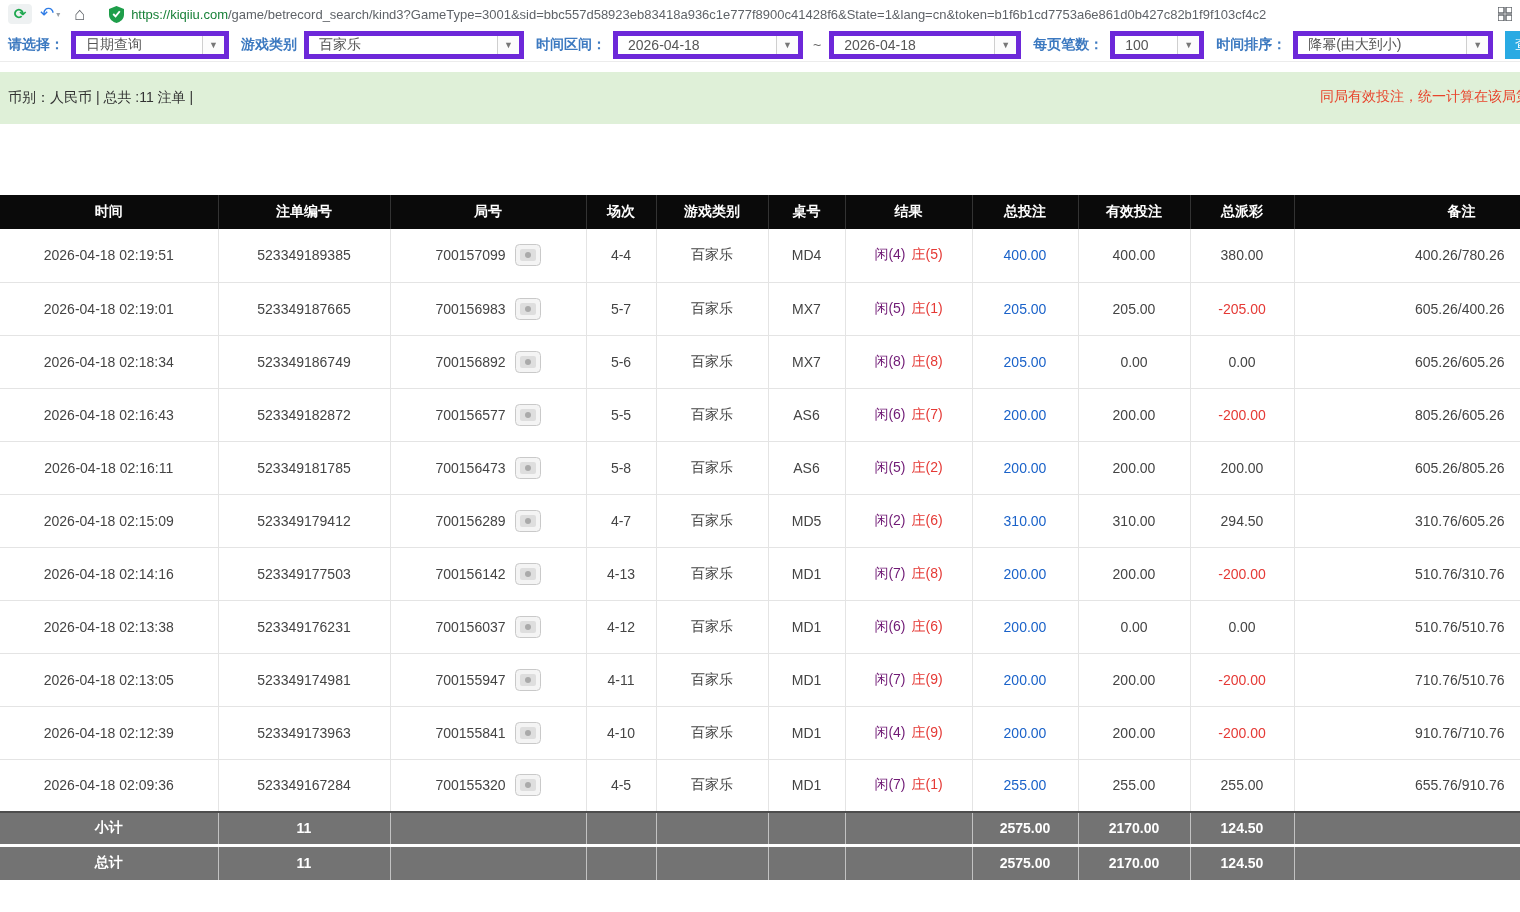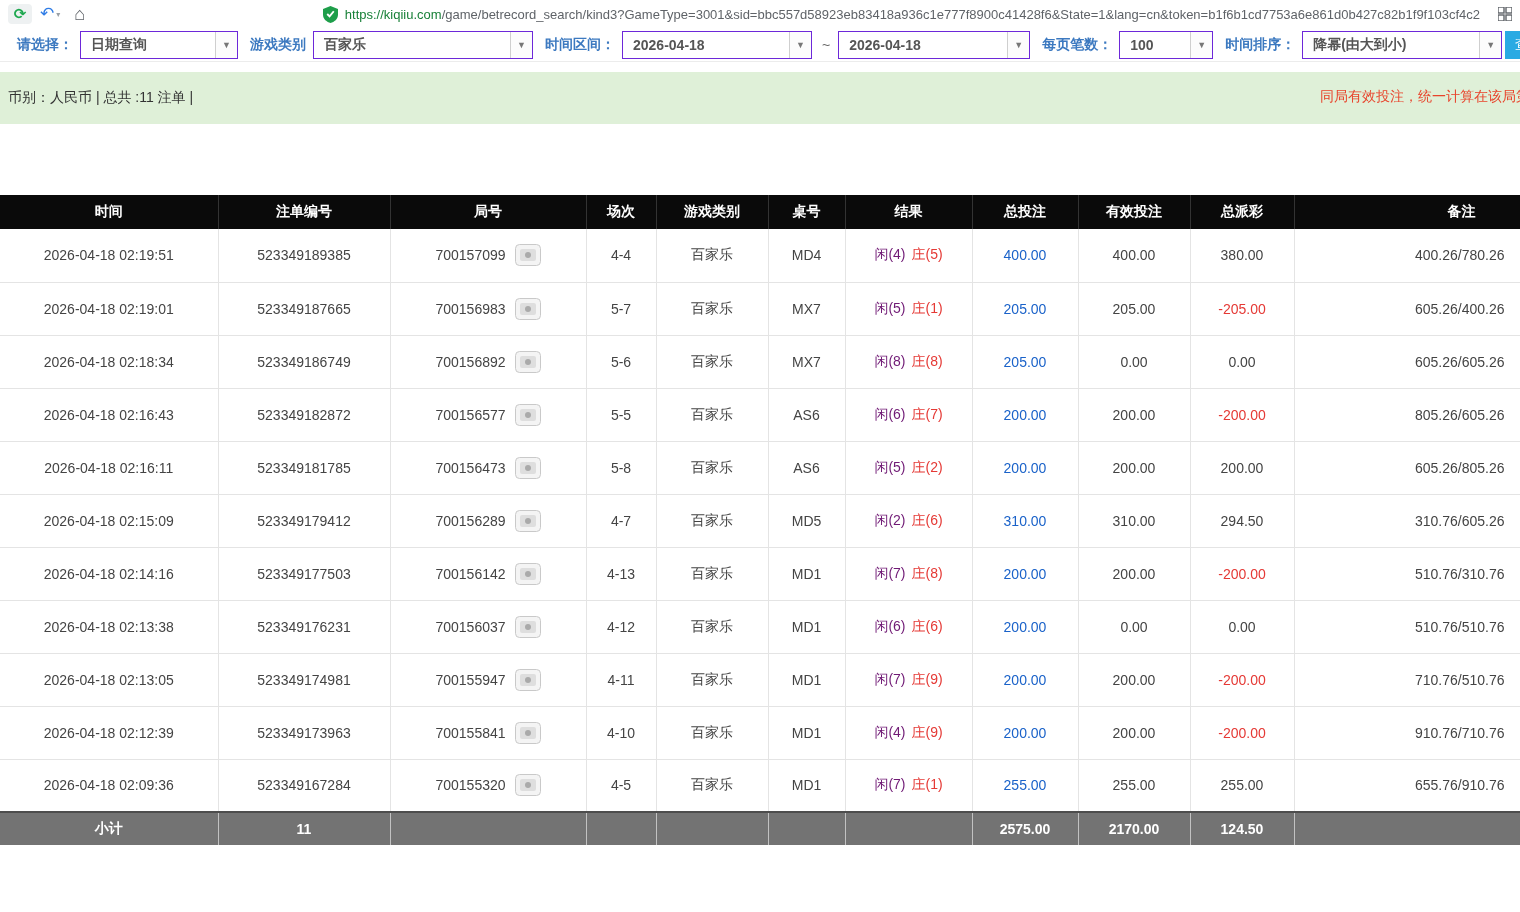--- a/index.html
+++ b/index.html
@@ -9,31 +9,31 @@
     font-family:"Liberation Sans","DejaVu Sans",sans-serif; position:relative;
   }
 
   
   .chrome { height:28px; background:#fff; display:flex; align-items:center; padding-left:8px; position:relative; }
   .chrome-btn { display:flex; align-items:center; margin-right:8px; cursor:pointer; }
   .reload-box { width:24px; height:20px; background:#eef1f2; border-radius:4px; color:#1da74e; font-weight:bold; font-size:15px; line-height:20px; text-align:center; }
   .undo-glyph { color:#2f7ce6; font-size:17px; line-height:20px; }
   .undo-caret { color:#9aa0a6; font-size:8px; margin-left:2px; }
   .home-glyph { color:#5f6368; font-size:18px; line-height:20px; margin-left:6px; }
-  .address-bar { flex:1; height:24px; display:flex; align-items:center; margin:0 40px 0 16px; overflow:hidden;justify-content:flex-end; }
+  .address-bar { flex:1; height:24px; display:flex; align-items:center; margin:0 40px 0 16px; overflow:hidden; }
   .shield { width:15px; height:17px; margin-right:7px; flex:0 0 auto; }
   .url-text { font-size:13px; white-space:nowrap; overflow:hidden; color:#5f6368; }
   .url-secure { color:#188038; }
   .url-rest { color:#5f6368; }
   .ext-icon { position:absolute; right:8px; top:7px; width:14px; height:14px; }
 
   
-  .filter-bar { height:34px; background:#fff; border-bottom:1px solid #ececec; display:flex; align-items:center; padding-left:17px; position:relative; white-space:nowrap; }
+  .filter-bar { height:34px; background:#fff; border-bottom:1px solid #ececec; display:flex; align-items:center; padding-left:8px; position:relative; white-space:nowrap; }
   .flt-label { color:#3c79c0; font-weight:bold; font-size:14px; margin-right:7px; }
-  .dd { display:inline-flex; align-items:stretch; height:28px; border:1px solid #6d28d9; background:#fff; margin-right:12px; cursor:pointer;font-weight:bold; }
+  .dd { display:inline-flex; align-items:stretch; height:28px; border:5px solid #6d28d9; background:#fff; margin-right:12px; cursor:pointer; }
   .dd-text { display:flex; align-items:center; padding:0 10px; font-size:14px; color:#555; flex:1; overflow:hidden; }
   .dd-arrow { width:22px; border-left:1px solid #cfcfcf; display:flex; align-items:center; justify-content:center; font-size:9px; color:#777; background:#fcfcfc; }
   .dd-select { width:158px; }
   .dd-game { width:220px; }
   .dd-from { width:190px; }
   .dd-to { width:192px; }
   .dd-size { width:94px; }
   .dd-sort { width:200px; }
   .tilde { color:#666; font-size:14px; margin:0 8px 0 -2px; }
   .search-btn { position:absolute; left:1505px; top:3px; width:48px; height:28px; background:#29aae3; color:#fff; font-size:14px; display:flex; align-items:center; justify-content:center; cursor:pointer; overflow:hidden; }
@@ -469,15 +469,28 @@
         <td></td>
         <td></td>
         <td></td>
         <td></td>
         <td></td>
         <td>2575.00</td>
         <td>2170.00</td>
         <td>124.50</td>
         <td></td>
       </tr>
+      <tr class="sum-row total">
+        <td>总计</td>
+        <td>11</td>
+        <td></td>
+        <td></td>
+        <td></td>
+        <td></td>
+        <td></td>
+        <td>2575.00</td>
+        <td>2170.00</td>
+        <td>124.50</td>
+        <td></td>
+      </tr>
     </tfoot>
   </table>
 </div>
 
 </body></html>

